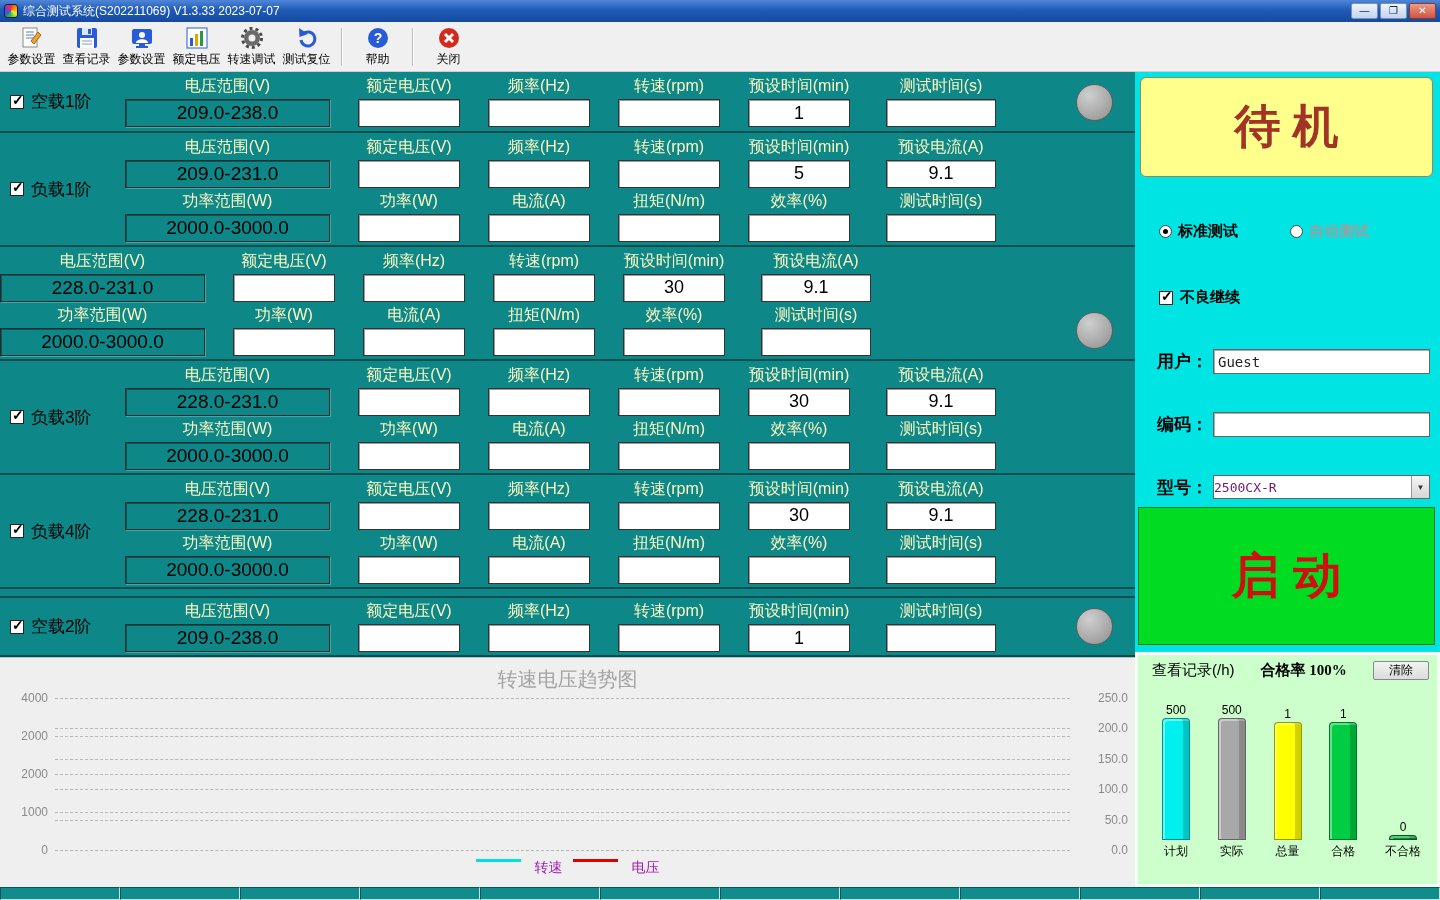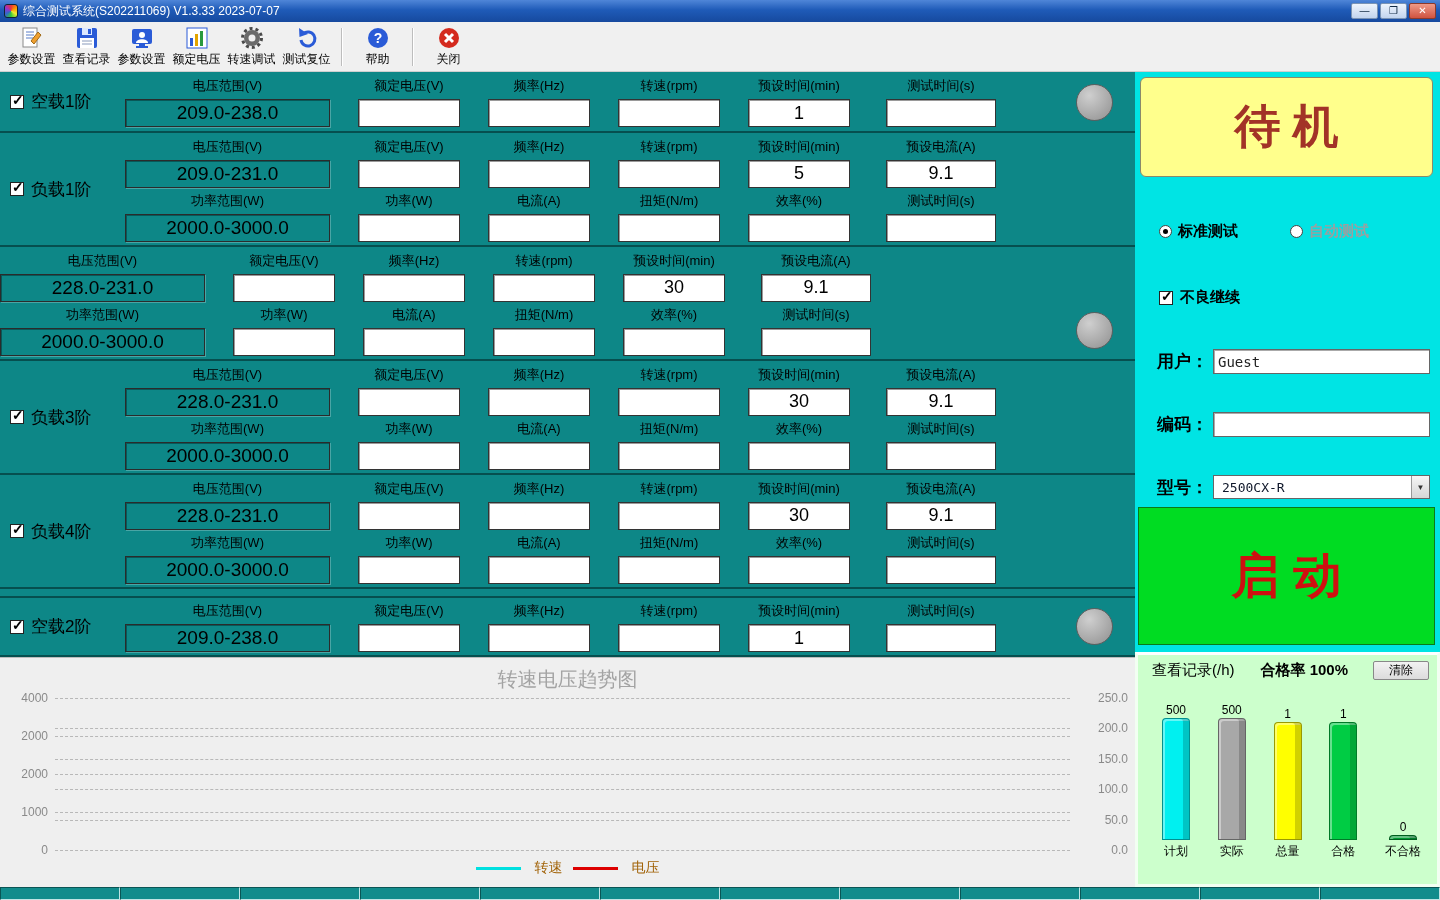--- a/index.html
+++ b/index.html
@@ -31,60 +31,60 @@
   .trow.simple { height:61px; }
   .trow.double { height:114px; }
   .trow.last { margin-top:7px; border-top:2px solid #064f4f; }
   .rowlabel { width:125px; flex:none; display:flex; align-items:center; gap:7px; padding-left:10px; }
   .rowtxt { font-size:17px; color:#000; white-space:nowrap; }
   .cols { display:flex; align-items:center; }
   .col { display:flex; flex-direction:column; align-items:center; justify-content:center; gap:3px; }
   .c-range { width:205px; margin-right:28px; }
   .c-std { width:102px; margin-right:28px; }
   .c-last { width:110px; margin-left:8px; }
-  .hdr { font-size:13px; line-height:20px; height:20px; color:#000000; white-space:nowrap; }
+  .hdr { font-size:16px; line-height:20px; height:20px; color:#fef9c3; white-space:nowrap; }
   .disp { width:100%; height:28px; border:1px solid #2b2b2b; box-shadow:inset 1px 1px 0 rgba(0,0,0,.35), 1px 1px 0 rgba(255,255,255,.25); color:#000; font-size:19px; display:flex; align-items:center; justify-content:center; white-space:nowrap; }
   .inp { width:100%; height:28px; background:#fff; border:1px solid #333; box-shadow:inset 1px 1px 0 #9a9a9a; text-align:center; font-size:18px; color:#000; font-family:inherit; }
   input.cb { appearance:none; width:14px; height:14px; background:#fff; border:1px solid #222; position:relative; flex:none; }
   input.cb:checked::after { content:"✓"; position:absolute; top:-4px; left:1px; font-size:14px; font-weight:bold; color:#000; }
   .lamp { position:absolute; left:1076px; width:37px; height:37px; border-radius:50%; border:1px solid #5e5e5e; background:radial-gradient(circle at 35% 30%, #cfcfcf, #8f8f8f); }
 
   
   .trend-chart { flex:1; background:#efefef; border-top:1px solid #bdbdbd; position:relative; }
   .chart-title { position:absolute; top:8px; left:0; right:0; text-align:center; font-size:20px; color:#a3a3a3; }
   .gline { position:absolute; left:55px; right:65px; border-top:1px dashed #b8b8b8; height:0; }
   .ylab { position:absolute; font-size:12px; color:#8a8a8a; line-height:14px; }
   .ylab.l { left:8px; width:40px; text-align:right; }
   .ylab.r { left:1078px; width:50px; text-align:right; }
-  .legend { position:absolute; bottom:10px; left:0; right:0; display:flex; align-items:center; justify-content:center; gap:10px; font-size:14px; color:#a16207; }
+  .legend { position:absolute; bottom:10px; left:0; right:0; display:flex; align-items:flex-start; justify-content:center; gap:10px; font-size:14px; color:#a21caf; }
   .legline { width:45px; height:3px; display:inline-block; margin-right:4px; }
 
   
   .right-panel { flex:1; display:flex; flex-direction:column; background:#00e4e4; }
   .cyan-section { position:relative; height:580px; flex:none; }
   .standby-box { position:absolute; top:5px; left:5px; right:7px; height:100px; background:#ffff8c; border:1px solid #8a8a6a; border-radius:6px; display:flex; align-items:center; justify-content:center; font-size:46px; font-weight:bold; letter-spacing:12px; color:#a23327; text-indent:12px; }
   .mode-row { position:absolute; top:150px; left:24px; display:flex; gap:52px; align-items:center; }
   .mode { display:flex; align-items:center; gap:6px; font-size:15px; font-weight:bold; color:#000; cursor:default; }
   .mode.auto { color:#9aa0a0; }
   input.rd { appearance:none; width:13px; height:13px; border-radius:50%; background:#fff; border:1px solid #444; flex:none; }
   input.rd:checked::after { content:""; display:block; width:5px; height:5px; border-radius:50%; background:#000; margin:3px auto; }
   .fail-row { position:absolute; top:216px; left:24px; display:flex; align-items:center; gap:7px; font-size:15px; font-weight:bold; color:#000; }
   .field { position:absolute; left:22px; right:10px; display:flex; align-items:center; }
   .flabel { width:56px; font-size:17px; font-weight:bold; color:#000; flex:none; }
   .ftext { width:218px; height:25px; background:#fff; border:1px solid #666; box-shadow:inset 1px 1px 0 #aaa; font-family:"DejaVu Sans Mono",monospace; font-size:14px; color:#222; padding-left:4px; }
   .combo { width:218px; height:24px; background:#fff; border:1px solid #666; display:flex; align-items:center; }
-  .combo-val { flex:1; font-family:"DejaVu Sans Mono",monospace; font-size:13px; color:#0f172a; padding-left:8px; }
+  .combo-val { flex:1; font-family:"DejaVu Sans Mono",monospace; font-size:13px; color:#701a75; padding-left:0; }
   .combo-btn { width:18px; height:100%; background:linear-gradient(#f6f6f6,#d6d6d6); border-left:1px solid #999; font-size:8px; display:flex; align-items:center; justify-content:center; color:#333; }
   .start-box { position:absolute; top:435px; left:3px; right:5px; height:138px; background:#00dc22; border:1px solid #0a7a1a; display:flex; align-items:center; justify-content:center; font-size:48px; font-weight:bold; letter-spacing:14px; text-indent:14px; color:#cf1010; cursor:default; }
 
   
   .stats-panel { height:235px; flex:none; background:#ccffcc; border:3px solid #f2fff2; border-top-color:#ffffff; position:relative; }
   .stats-header { position:absolute; top:6px; left:14px; right:8px; display:flex; align-items:center; }
   .sh-left { font-size:15px; color:#000; }
-  .sh-right { font-size:15px; font-weight:bold; color:#000; margin-left:26px; }
+  .sh-right { font-size:15px; font-weight:bold; color:#000; margin-left:26px;font-family:Liberation Serif, serif; }
   .clear-btn { margin-left:auto; width:56px; height:19px; font-size:12px; font-family:inherit; background:linear-gradient(#f2f2f2,#dcdcdc); border:1px solid #888; border-radius:2px; }
   .bars { position:absolute; left:24px; right:16px; top:46px; bottom:24px; display:flex; justify-content:space-between; align-items:flex-end; }
   .bar-item { display:flex; flex-direction:column; align-items:center; justify-content:flex-end; }
   .bar-val { font-size:12px; color:#000; margin-bottom:1px; }
   .bar { width:28px; border:1px solid rgba(0,0,0,.4); border-radius:4px 4px 0 0; box-shadow:inset -6px 0 rgba(0,0,0,.18), inset 2px 2px rgba(255,255,255,.4); }
   .bar-label { font-size:12px; color:#000; margin-top:3px; white-space:nowrap; }
 
   
   .statusbar { height:13px; flex:none; display:flex; background:#0b6f6f; }
   .sb-cell { flex:1; border:1px solid; border-color:#0a5555 #bfe4e4 #bfe4e4 #0a5555; background:#118c8c; }

